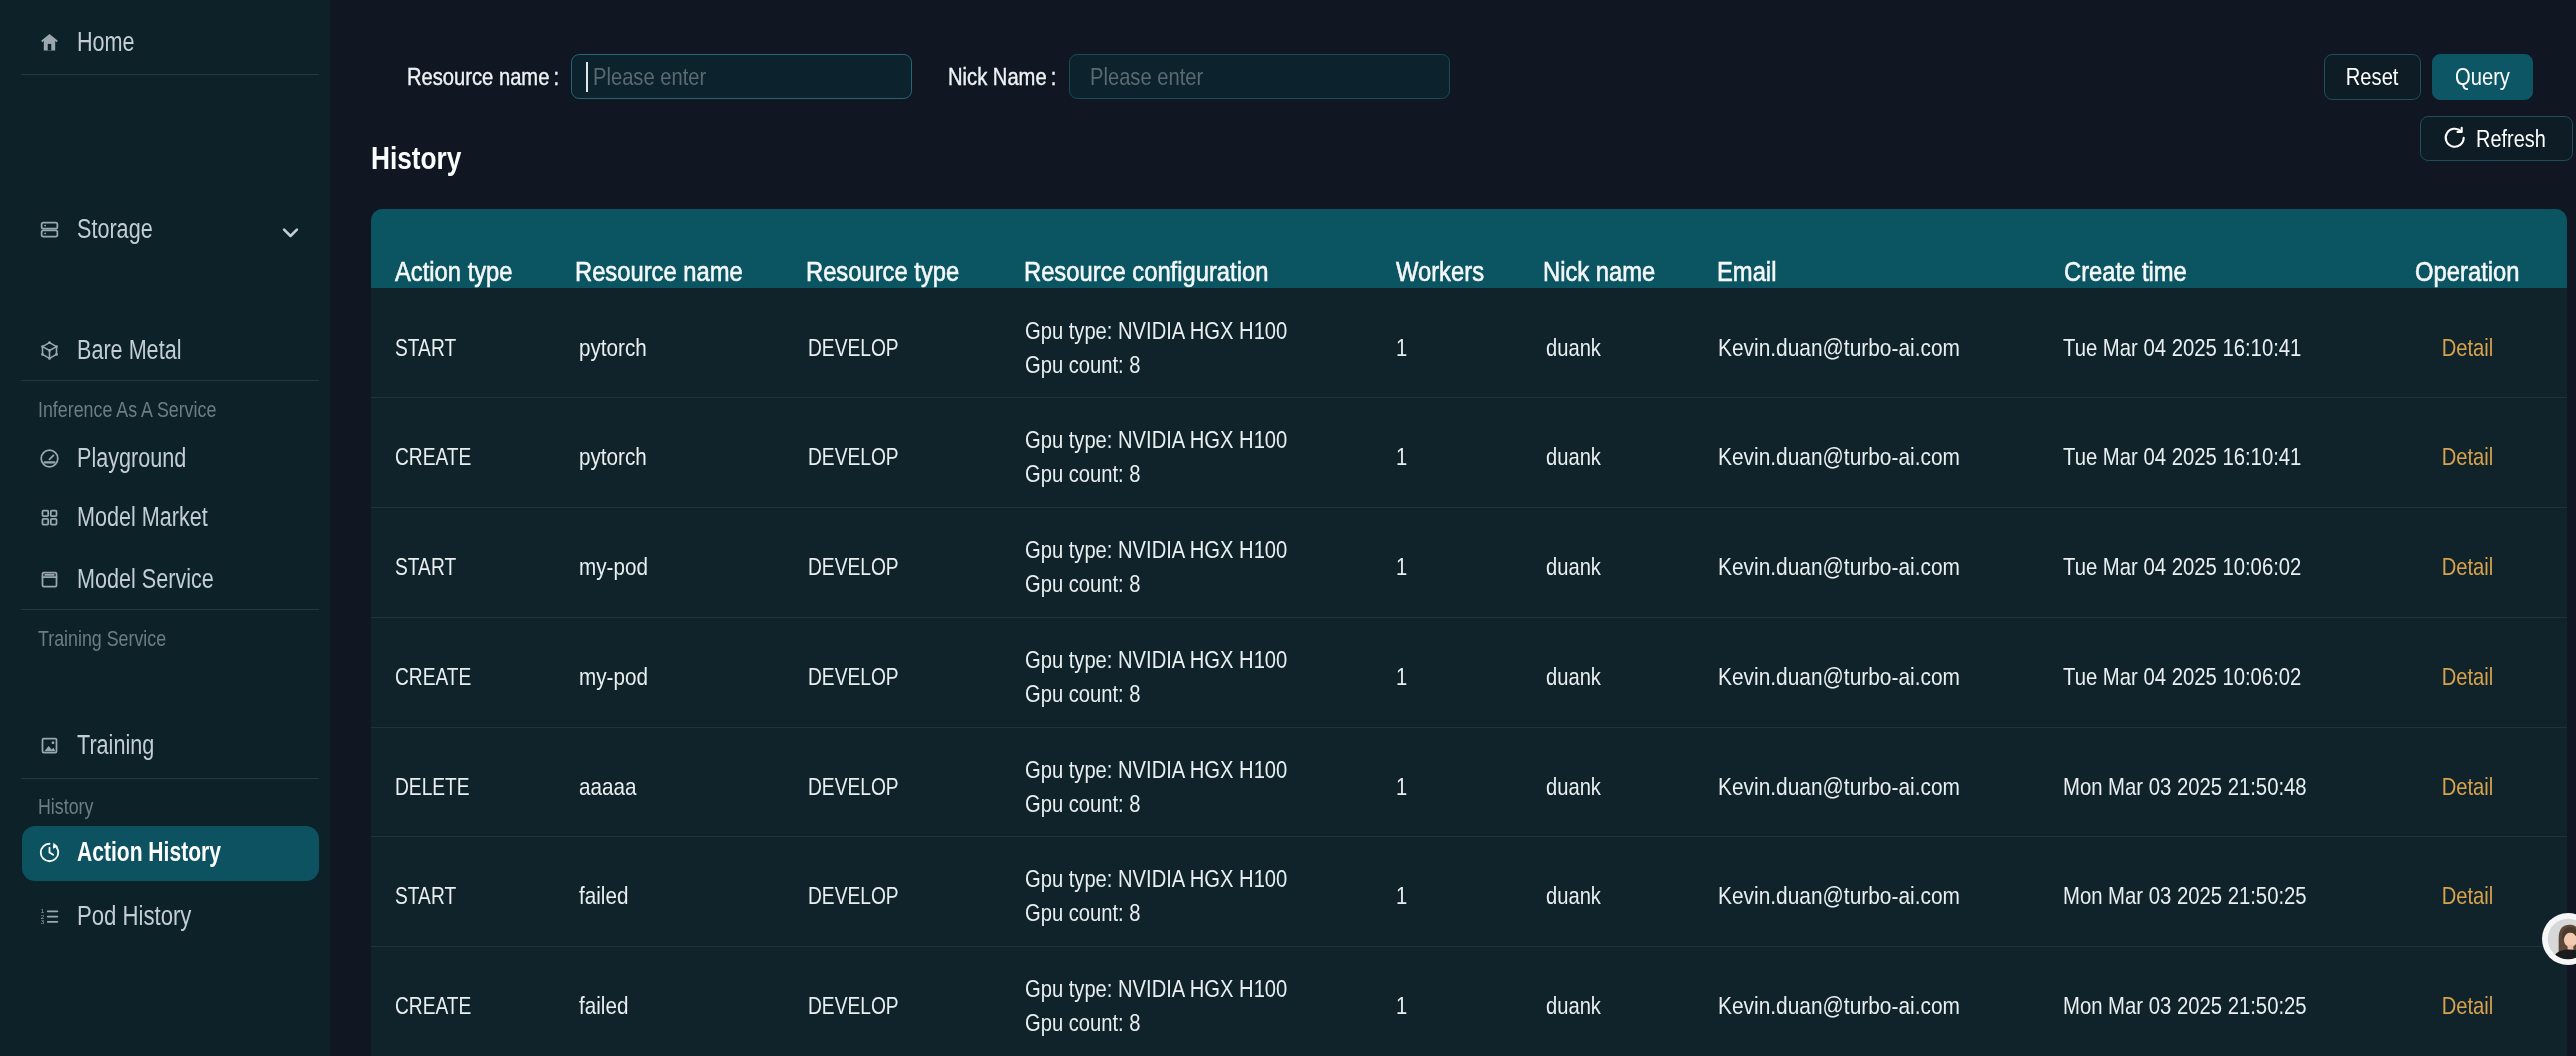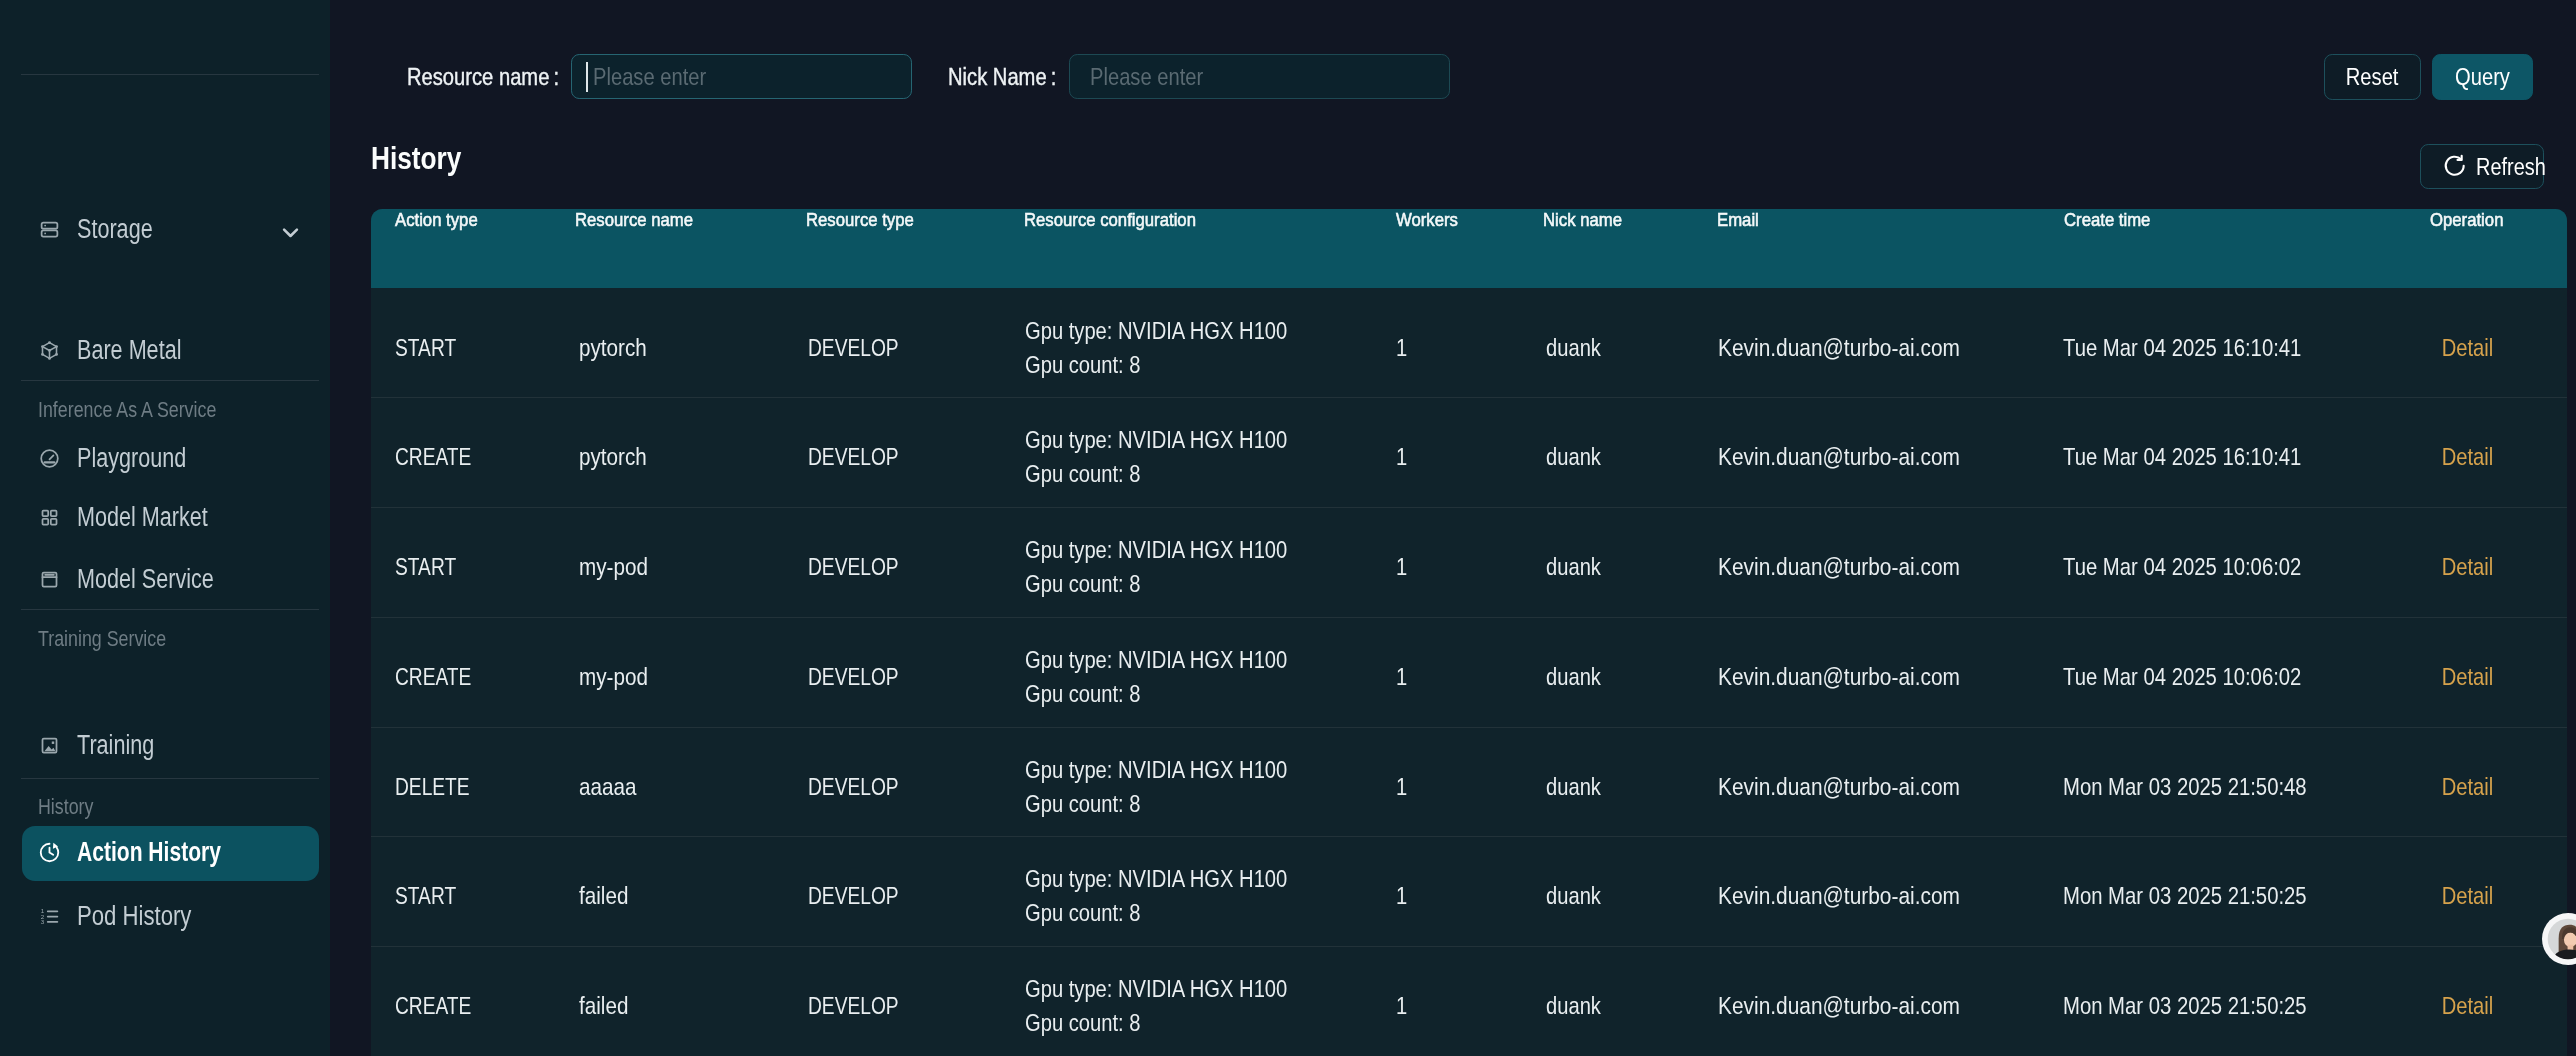--- a/index.html
+++ b/index.html
@@ -29,31 +29,40 @@
 
   .btn { position:absolute; border-radius:8.2px; font-size:24.6px; color:#fff; display:flex; align-items:center; justify-content:center; }
   .btn-ghost { background:#0e1c26; border:1.6px solid #1d505c; }
   .btn-solid { background:#0d5666; border:1.6px solid #0d5666; }
 
   .h1 { position:absolute; left:371px; top:142px; color:#fbfdfd; font-size:32px; line-height:32px; font-weight:bold; }
 
   
   .table { position:absolute; left:371px; top:209px; width:2196px; height:848px; background:#10232b; border-radius:11.5px 11.5px 0 0; }
   .thead { position:absolute; left:0; top:0; width:2196px; height:79px; background:#0b5462; border-radius:11.5px 11.5px 0 0; }
-  .th { position:absolute; top:0; height:79px; display:flex; align-items:flex-start; color:#f4f8f9; font-size:19px; -webkit-text-stroke:0.6px #f4f8f9; }
+  .th { position:absolute; top:0; height:79px; display:flex; align-items:flex-end; color:#f4f8f9; font-size:27px; -webkit-text-stroke:0.6px #f4f8f9; }
   .row { position:absolute; left:0; width:2196px; height:120px; }
   .rdiv { position:absolute; left:0; width:2196px; height:0.8px; background:#223239; }
   .td { position:absolute; top:0; height:100%; display:flex; align-items:center; color:#e9eef0; font-size:24.6px; }
   .td2 { line-height:34px; }
   .detail { color:#d6a24c; }
 </style>
 </head>
 <body>
 
 <div class="sidebar">
+    <div class="sitem" style="top:16.4px">
+      <span class="ic">
+        <svg viewBox="0 0 24 24">
+          <path d="M12 2.2 2.5 10l1.3 1.6 1.7-1.4V21h13V10.2l1.7 1.4L21.5 10Z" fill="#9aa7ad"></path>
+          <rect x="10" y="13.6" width="4" height="7.4" fill="#0d2129"></rect>
+        </svg>
+      </span>
+      <span class="lbl"><span class="t" style="transform:scaleX(0.8)">Home</span></span>
+    </div>
     <div class="sdiv" style="top:74px"></div>
     <div class="sitem" style="top:203px">
       <span class="ic">
         <svg viewBox="0 0 24 24" fill="none" stroke="#9aa7ad" stroke-width="2" stroke-linecap="round" stroke-linejoin="round">
           <rect x="3" y="4" width="18" height="7" rx="2"></rect>
           <rect x="3" y="13" width="18" height="7" rx="2"></rect>
           <path d="M7 7.5h.01M7 16.5h.01"></path>
         </svg>
       </span>
       <span class="lbl"><span class="t" style="transform:scaleX(0.8)">Storage</span></span>
@@ -161,21 +170,21 @@
     <div class="ph">Please enter</div>
   </div>
 <div class="btn btn-ghost" style="left:2324px; top:54px; width:97px; height:46px;">
     <span class="tc">Reset</span>
   </div>
 <div class="btn btn-solid" style="left:2432px; top:54px; width:101px; height:46px;">
     <span class="tc">Query</span>
   </div>
 
 <div class="h1"><span class="t">History</span></div>
-<div class="btn btn-ghost" style="left:2420px; top:144px; width:124px; height:45px;">
+<div class="btn btn-ghost" style="left:2420px; top:116px; width:153px; height:45px;">
   <svg style="position:absolute; left:21px; top:8.2px; width:25.4px; height:25.4px;" viewBox="0 0 24 24" fill="none" stroke="#ffffff" stroke-width="2" stroke-linecap="round">
     <path d="M20.5 12a8.5 8.5 0 1 1-2.5-6"></path>
     <path d="M18.6 2.6v3.9h-3.9" stroke-linejoin="round"></path>
   </svg>
   <span class="t" style="position:absolute; left:55px; top:50%; transform:translateY(-50%) scaleX(.81); transform-origin:0 50%;">Refresh</span>
 </div>
 
 <div class="table" id="table">
     <div class="thead">
       <div class="th" style="left:24px;">

